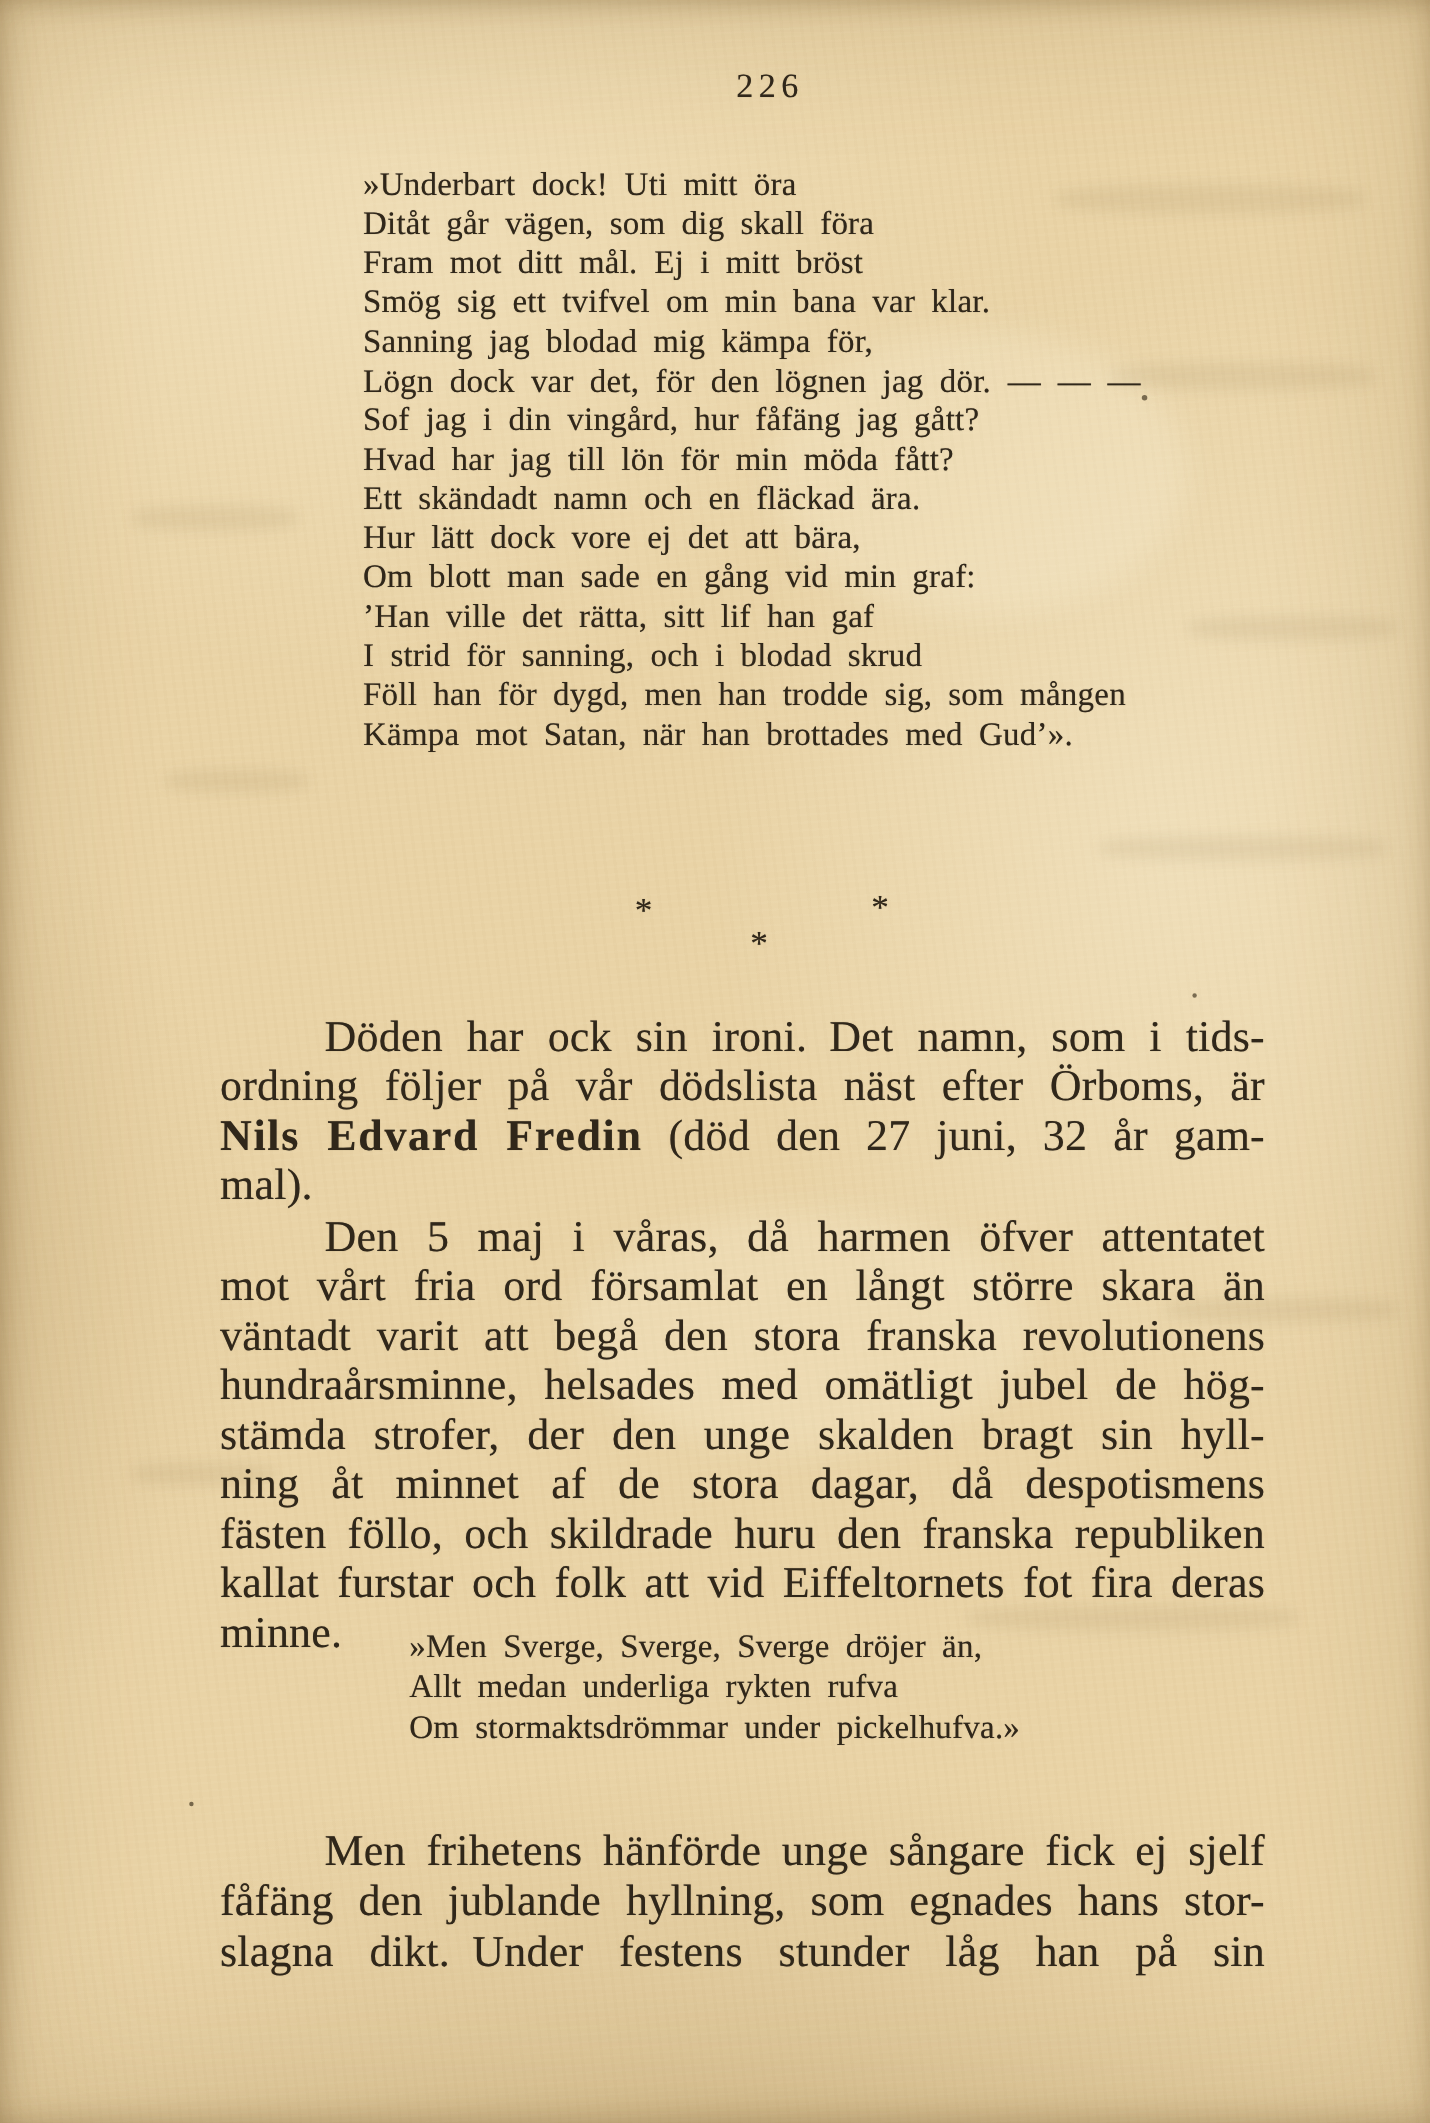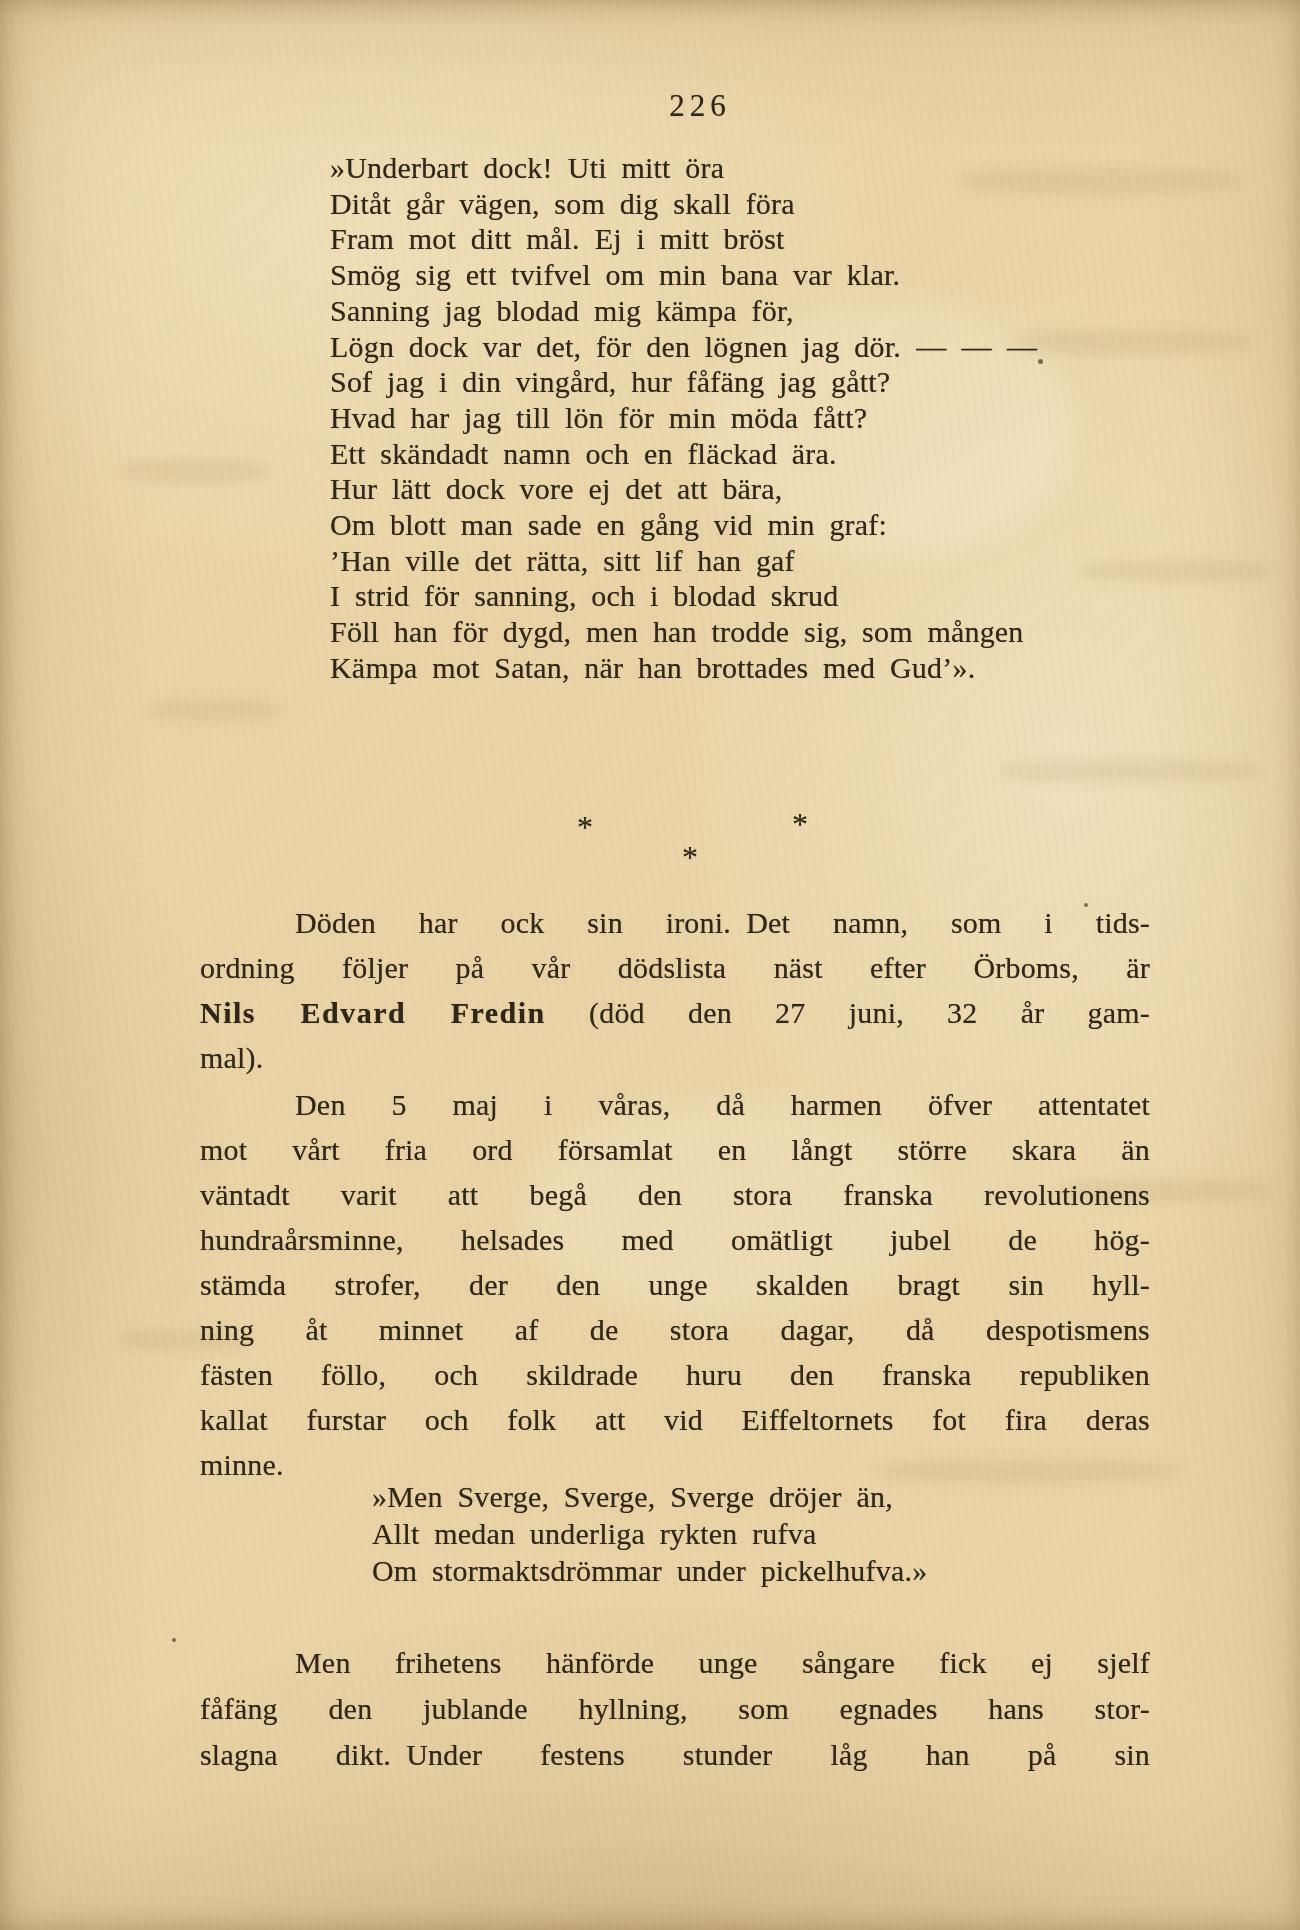--- a/index.html
+++ b/index.html
@@ -18,33 +18,33 @@
       repeating-linear-gradient(-4deg, rgba(255,244,214,0.05) 0 2px, rgba(0,0,0,0) 2px 7px),
       #e9d3a6;
     box-shadow:
       inset 0 0 140px rgba(122,92,42,0.22),
       inset 16px 0 34px -14px rgba(95,68,30,0.30),
       inset 0 14px 28px -14px rgba(100,74,34,0.28),
       inset -10px -14px 30px -12px rgba(100,74,34,0.22);
   }
   .ink{ text-shadow:0 0 0.7px rgba(44,35,22,0.55); }
   .page-number{
-    position:absolute; top:88px; left:700px; transform:translateX(-50%);
+    position:absolute; top:60px; left:700px; transform:translateX(-50%);
     font-size:31px; letter-spacing:5px; white-space:nowrap;
   }
   .content-block{ position:absolute; left:200px; width:950px; }
   .poem{ line-height:35.7px; font-size:30px; letter-spacing:0.2px; word-spacing:7px; white-space:nowrap; }
   .poem1{ top:150px; margin-left:130px; }
   .poem2{ top:1478px; margin-left:172px; line-height:37px; }
   .separator{ position:absolute; top:805px; left:0; width:1300px; height:80px; font-size:32px; }
   .star{ position:absolute; }
   .star.s1{ left:577px; top:4px; }
   .star.s2{ left:792px; top:1px; }
   .star.s3{ left:682px; top:34px; }
-  .prose{ font-size:30px; line-height:45px; letter-spacing:0.2px; }
+  .prose{ font-size:40px; line-height:45px; letter-spacing:0.2px;margin-top:19px; }
   .para1{ top:900px; }
   .para2{ top:1082px; }
   .para3{ top:1640px; line-height:46px; }
   .jline{ text-align:justify; text-align-last:justify; }
   .indent{ padding-left:95px; }
   .bold-name{ font-weight:bold; letter-spacing:1.5px; }
   .smudge{ position:absolute; border-radius:40%; filter:blur(6px); background:rgba(139,110,62,0.11); }
   .lightpatch{ position:absolute; border-radius:50%; filter:blur(14px); background:rgba(255,250,232,0.20); }
   .speck{ position:absolute; width:5px; height:5px; border-radius:50%; background:rgba(58,46,26,0.65); }
 </style>

